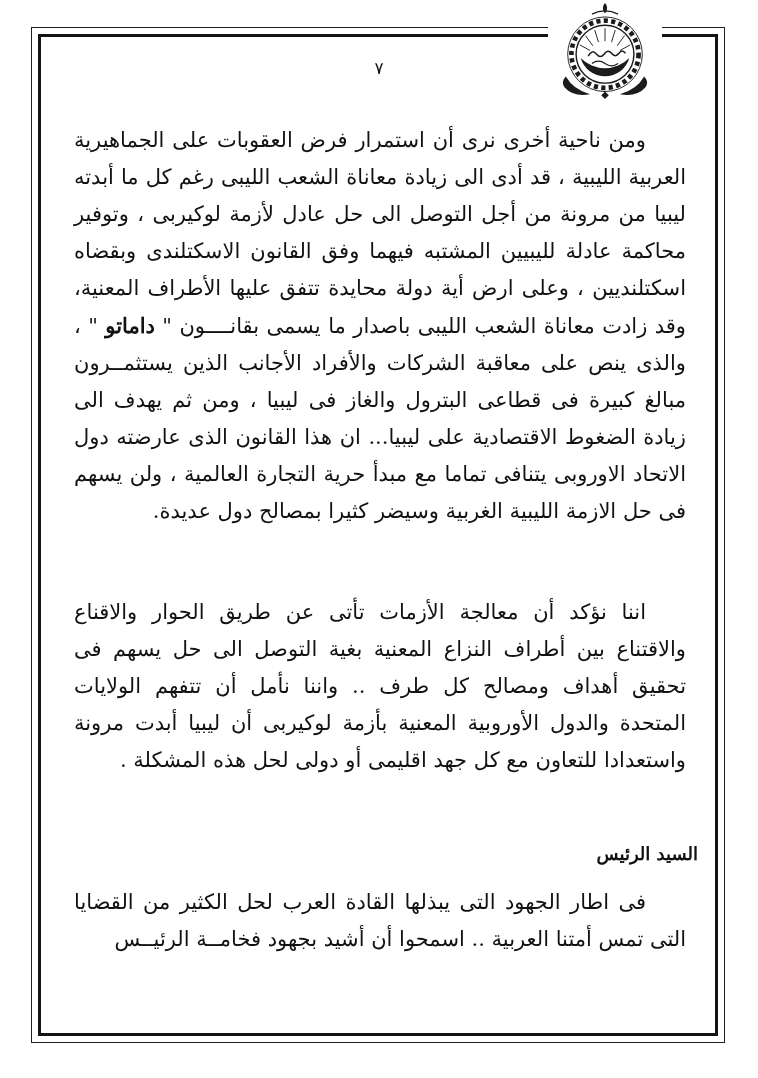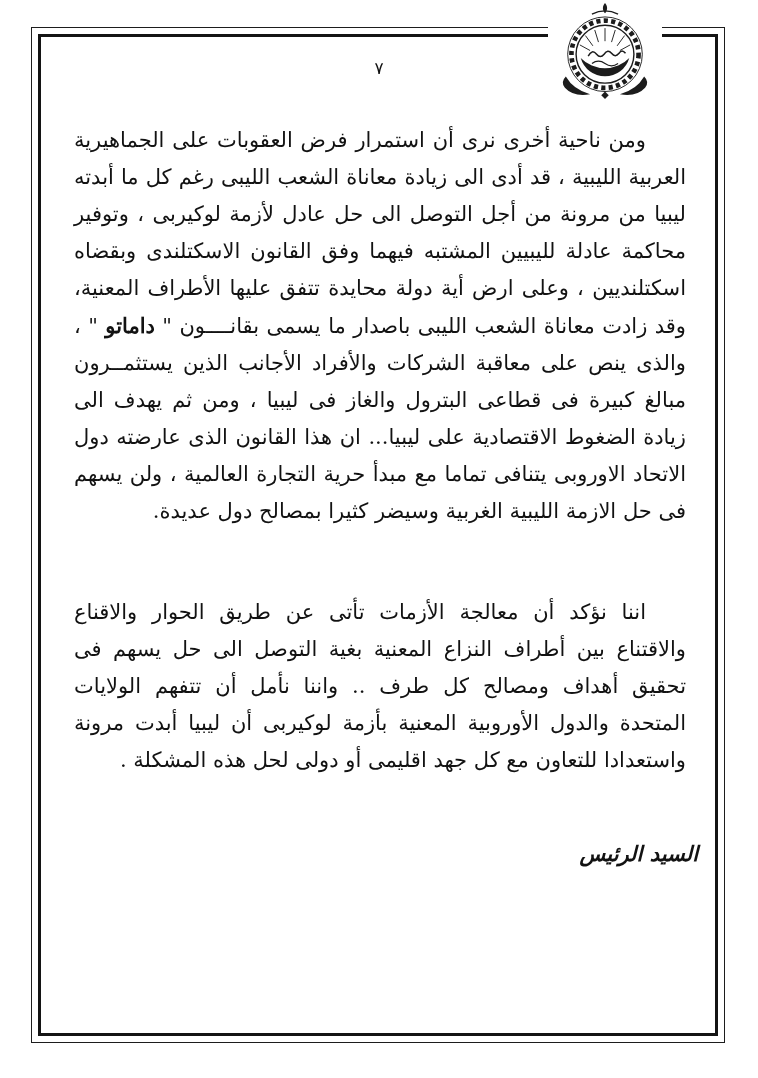--- a/index.html
+++ b/index.html
@@ -51,25 +51,24 @@
     text-align: justify;
     text-align-last: right;
     font-size: 21px;
     line-height: 37px;
   }
   .para { margin: 12px; }
   .indent { text-indent: 40px; }
   .gap-large { margin-top: 64px; }
   .heading {
     margin: 56px 0 4px 0;
-    font-size: 21px;
+    font-size: 18px;
     font-weight: bold;
     text-align: right;
     text-indent: 0;
-    font-style: italic;
   }
   .bold-term { font-weight: bold; }
 </style>
 </head>
 <body>
 
 <div class="page">
 
   <div class="frame-outer"></div>
   <div class="frame-inner"></div>
@@ -112,16 +111,17 @@
   <div class="page-number">٧</div>
 
   <div class="content" lang="ar" dir="rtl">
 
     <p class="para indent"><span>ومن ناحية أخرى نرى أن استمرار فرض العقوبات على الجماهيرية العربية الليبية ، قد أدى الى زيادة معاناة الشعب الليبى رغم كل ما أبدته ليبيا من مرونة من أجل التوصل الى حل عادل لأزمة لوكيربى ، وتوفير محاكمة عادلة لليبيين المشتبه فيهما وفق القانون الاسكتلندى وبقضاه اسكتلنديين ، وعلى ارض أية دولة محايدة تتفق عليها الأطراف المعنية، وقد زادت معاناة الشعب الليبى باصدار ما يسمى بقانــــون " </span><span class="bold-term">داماتو</span><span> " ، والذى ينص على معاقبة الشركات والأفراد الأجانب الذين يستثمــرون مبالغ كبيرة فى قطاعى البترول والغاز فى ليبيا ، ومن ثم يهدف الى زيادة الضغوط الاقتصادية على ليبيا... ان هذا القانون الذى عارضته دول الاتحاد الاوروبى يتنافى تماما مع مبدأ حرية التجارة العالمية ، ولن يسهم فى حل الازمة الليبية الغربية وسيضر كثيرا بمصالح دول عديدة.</span></p>
 
     <p class="para indent gap-large">اننا نؤكد أن معالجة الأزمات تأتى عن طريق الحوار والاقناع والاقتناع بين أطراف النزاع المعنية بغية التوصل الى حل يسهم فى تحقيق أهداف ومصالح كل طرف .. واننا نأمل أن تتفهم الولايات المتحدة والدول الأوروبية المعنية بأزمة لوكيربى أن ليبيا أبدت مرونة واستعدادا للتعاون مع كل جهد اقليمى أو دولى لحل هذه المشكلة .</p>
 
     <h3 class="heading">السيد الرئيس</h3>
 
+    <p class="para indent">فى اطار الجهود التى يبذلها القادة العرب لحل الكثير من القضايا التى تمس أمتنا العربية .. اسمحوا أن أشيد بجهود فخامــة الرئيــس</p>
 
   </div>
 
 </div>
 
 </body></html>

